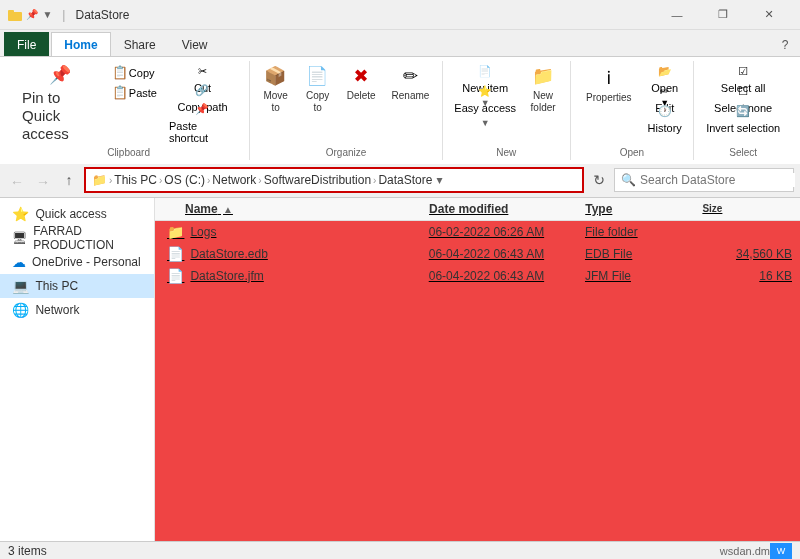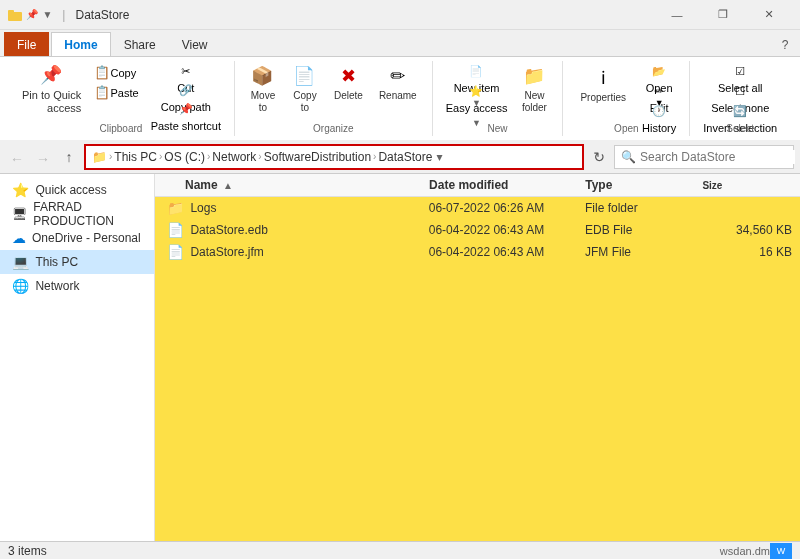--- a/index.html
+++ b/index.html
@@ -71,21 +71,21 @@
       display: flex;
       align-items: center;
     }
     .ribbon-tab.active {
       background: #fff;
       border-color: #ccc;
       color: #0078d7;
       font-weight: 600;
     }
     .ribbon-tab.file {
-      background: #c2410c;
+      background: #14532d;
       color: #fff;
       margin-right: 2px;
     }
 
     .ribbon-content {
       background: #fff;
       border-top: 1px solid #ccc;
       padding: 4px 8px;
       display: flex;
       align-items: stretch;
@@ -244,22 +244,23 @@
       color: #333;
       height: 24px;
     }
     .sidebar-item.active { background: #cce8ff; }
     .sidebar-item-icon { font-size: 14px; flex-shrink: 0; }
     .sidebar-item-label { flex: 1; }
 
     
     .file-list {
       flex: 1;
-      background: #fde047;
+      background: #ef4444;
       overflow-y: auto;
+      text-decoration: underline;
     }
     .file-list-header {
       display: flex;
       align-items: center;
       border-bottom: 1px solid #e0e0e0;
       padding: 4px 0;
       background: #f8f8f8;
       position: sticky;
       top: 0;
     }
@@ -353,21 +354,21 @@
   <div style="flex:1"></div>
   <div class="help-btn">?</div>
 </div>
 
 <div class="ribbon-content">
 
   <div class="ribbon-group">
     <div class="ribbon-group-items">
       <div class="pin-btn">
         <div class="ribbon-btn-icon">📌</div>
-        <div class="ribbon-btn-label" style="font-size:11px;text-align:right;">Pin to Quick<br>access</div>
+        <div class="ribbon-btn-label" style="font-size:15px;text-align:left;">Pin to Quick<br>access</div>
       </div>
       <div style="display:flex;flex-direction:column;gap:1px;">
         <div class="ribbon-btn" style="flex-direction:row;min-width:auto;padding:1px 4px;">
           <span class="small-icon">📋</span>
           <span style="font-size:11px;">Copy</span>
         </div>
         <div class="ribbon-btn" style="flex-direction:row;min-width:auto;padding:1px 4px;">
           <span class="small-icon">📋</span>
           <span style="font-size:11px;">Paste</span>
         </div>
@@ -544,21 +545,21 @@
       <div class="col-type">Type</div>
       <div class="col-size">Size</div>
     </div>
 
     <div id="file-rows-container">
         <div class="file-row">
       <div class="file-name-cell">
         <span style="font-size:14px;">📁</span>
         <span>Logs</span>
       </div>
-      <div class="file-date">06-07-2022 06:26 AM</div>
+      <div class="file-date">06-02-2022 06:26 AM</div>
       <div class="file-type">File folder</div>
       <div class="file-size"></div>
     </div>
         <div class="file-row">
       <div class="file-name-cell">
         <span style="font-size:14px;">📄</span>
         <span>DataStore.edb</span>
       </div>
       <div class="file-date">06-04-2022 06:43 AM</div>
       <div class="file-type">EDB File</div>

